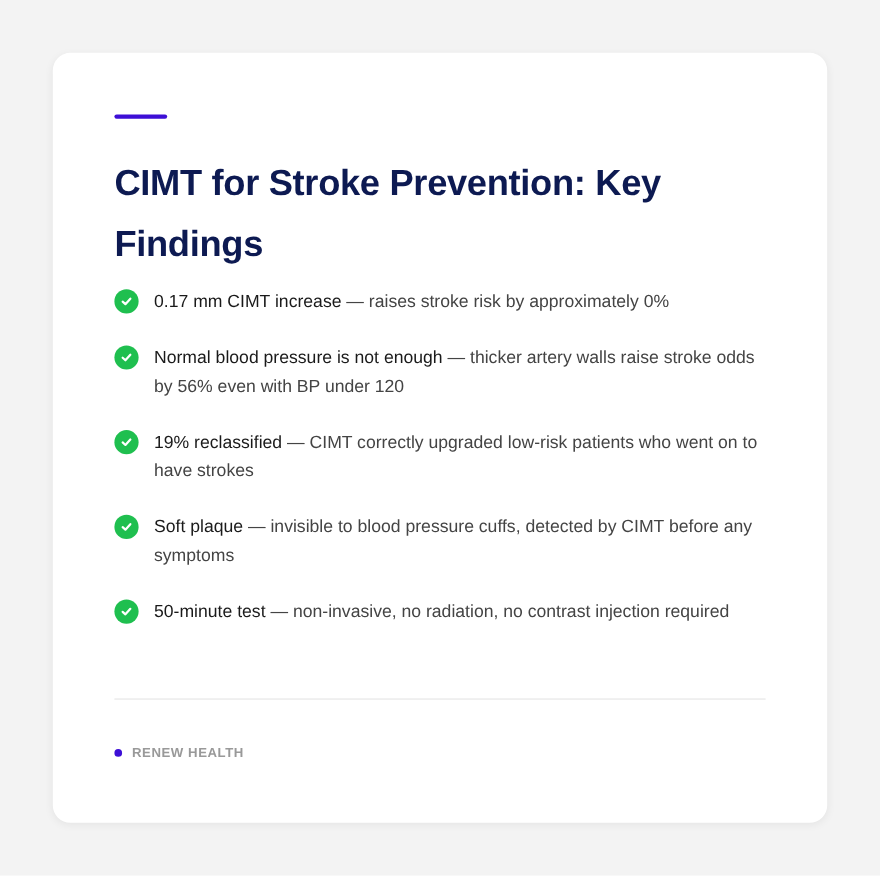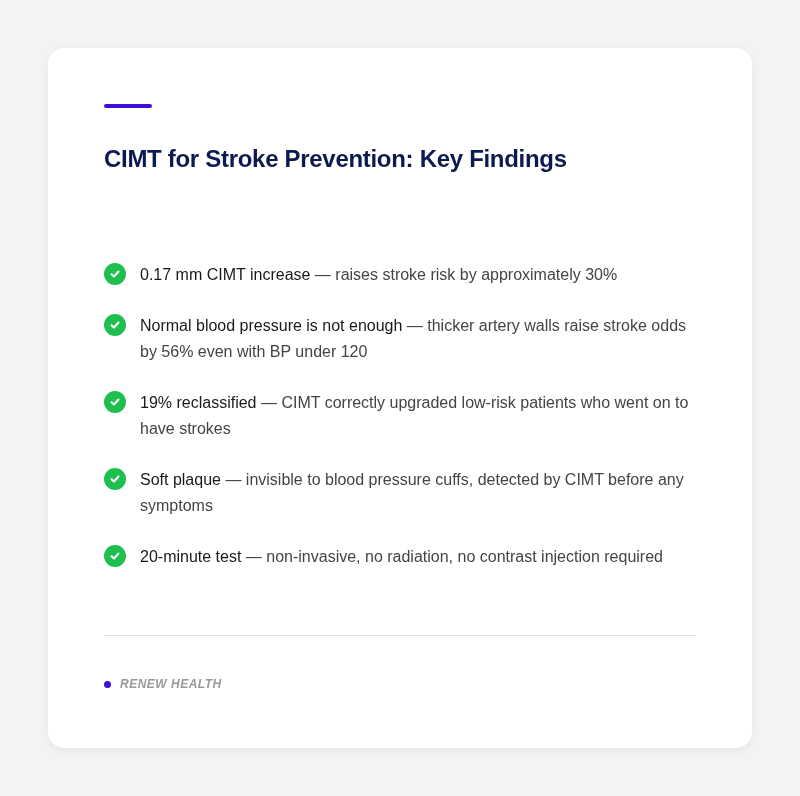--- a/index.html
+++ b/index.html
@@ -1,43 +1,43 @@
 <!DOCTYPE html>
 <html><head>
 <meta charset="utf-8">
 <style>
   html, body { margin:0; padding:0; }
   body { width:800px; height:796px; background:#f3f3f3; font-family:"Liberation Sans", sans-serif; position:relative; }
   .card { position:absolute; left:48px; top:48px; width:704px; height:700px; background:#ffffff; border-radius:16px; box-shadow:0 2px 8px rgba(0,0,0,0.06); }
   .accent-bar { position:absolute; left:56px; top:56px; width:48px; height:4px; border-radius:2px; background:#3d0fd6; }
-  .title { position:absolute; left:56px; top:90px; width:600px; margin:0; font-size:24px; line-height:42px; font-weight:700; color:#0d1a52; letter-spacing:-0.3px; }
+  .title { position:absolute; left:56px; top:90px; width:600px; margin:0; font-size:33px; line-height:56px; font-weight:700; color:#0d1a52; letter-spacing:-0.3px; }
   .list { position:absolute; left:56px; top:214px; width:592px; margin:0; padding:0; list-style:none; }
   .item { display:flex; align-items:flex-start; margin-bottom:25px; }
   .check { flex:0 0 22px; width:22px; height:22px; border-radius:50%; background:#1fbf4f; margin-right:14px; margin-top:1px; display:flex; align-items:center; justify-content:center; }
   .text { font-size:16px; line-height:26px; color:#444; }
   .text b { color:#1a1a1a; font-weight:400; }
   .divider { position:absolute; left:56px; top:587px; width:592px; height:1px; background:#e4e4e4; }
   .brand { position:absolute; left:56px; top:629px; display:flex; align-items:center; }
   .dot { width:7px; height:7px; border-radius:50%; background:#3d0fd6; margin-right:9px; }
-  .brand-label { font-size:12px; letter-spacing:0.5px; color:#999; font-weight:600;font-style:italic; }
+  .brand-label { font-size:12px; letter-spacing:0.5px; color:#999; font-weight:600; }
 </style>
 </head>
 <body>
 
 <div class="card">
   <div class="accent-bar"></div>
   <h1 class="title">CIMT for Stroke Prevention: Key Findings</h1>
   <ul class="list">
     <li class="item">
       <span class="check">
           <svg width="12" height="12" viewBox="0 0 12 12">
             <path d="M2.5 6.2 L5 8.5 L9.5 3.5" stroke="#fff" stroke-width="2" fill="none" stroke-linecap="round" stroke-linejoin="round"></path>
           </svg>
         </span>
-      <span class="text"><b>0.17 mm CIMT increase</b><span> — raises stroke risk by approximately 30%</span></span>
+      <span class="text"><b>0.17 mm CIMT increase</b><span> — raises stroke risk by approximately 0%</span></span>
     </li>
     <li class="item">
       <span class="check">
           <svg width="12" height="12" viewBox="0 0 12 12">
             <path d="M2.5 6.2 L5 8.5 L9.5 3.5" stroke="#fff" stroke-width="2" fill="none" stroke-linecap="round" stroke-linejoin="round"></path>
           </svg>
         </span>
       <span class="text"><b>Normal blood pressure is not enough</b><span> — thicker artery walls raise stroke odds by 56% even with BP under 120</span></span>
     </li>
     <li class="item">
@@ -55,21 +55,21 @@
           </svg>
         </span>
       <span class="text"><b>Soft plaque</b><span> — invisible to blood pressure cuffs, detected by CIMT before any symptoms</span></span>
     </li>
     <li class="item">
       <span class="check">
           <svg width="12" height="12" viewBox="0 0 12 12">
             <path d="M2.5 6.2 L5 8.5 L9.5 3.5" stroke="#fff" stroke-width="2" fill="none" stroke-linecap="round" stroke-linejoin="round"></path>
           </svg>
         </span>
-      <span class="text"><b>20-minute test</b><span> — non-invasive, no radiation, no contrast injection required</span></span>
+      <span class="text"><b>50-minute test</b><span> — non-invasive, no radiation, no contrast injection required</span></span>
     </li>
   </ul>
   <div class="divider"></div>
   <div class="brand">
     <span class="dot"></span>
     <span class="brand-label">RENEW HEALTH</span>
   </div>
 </div>
 
 </body></html>

